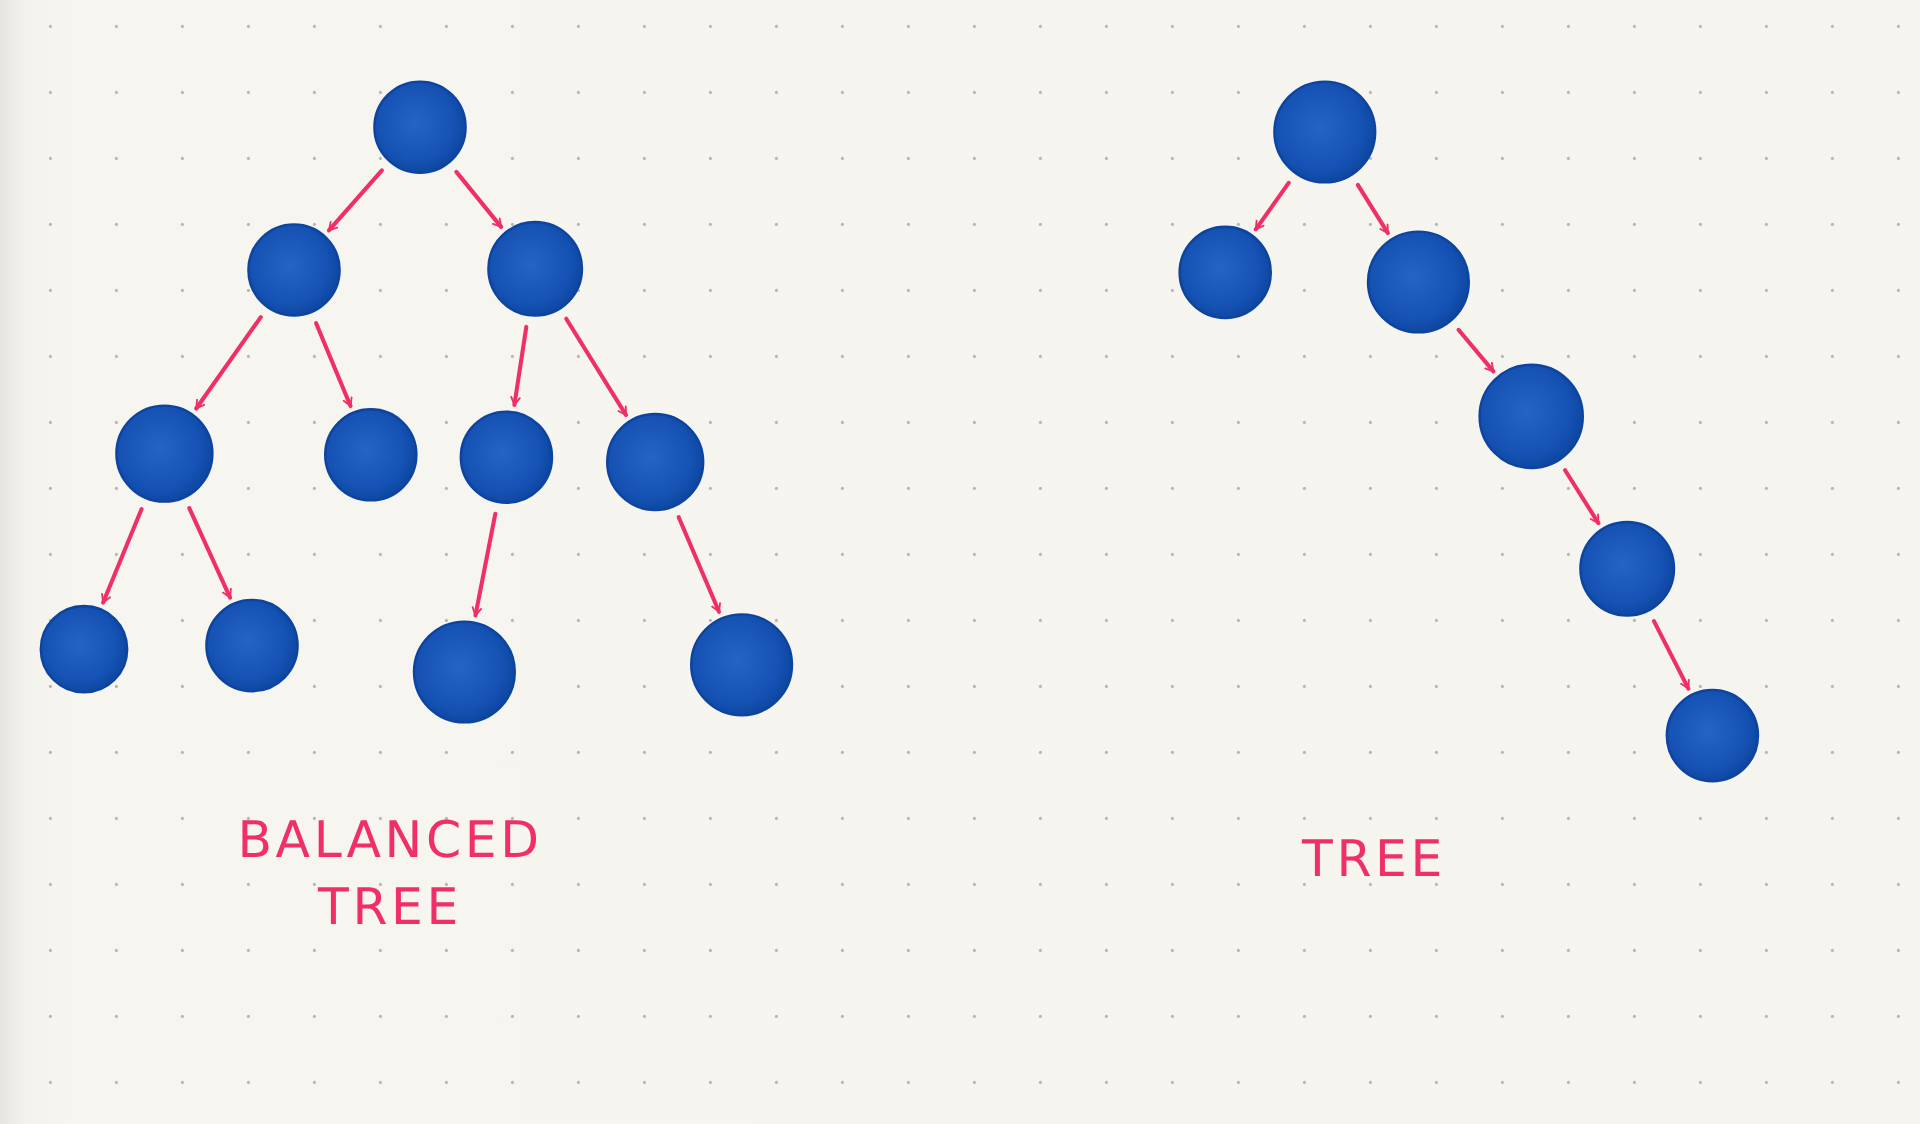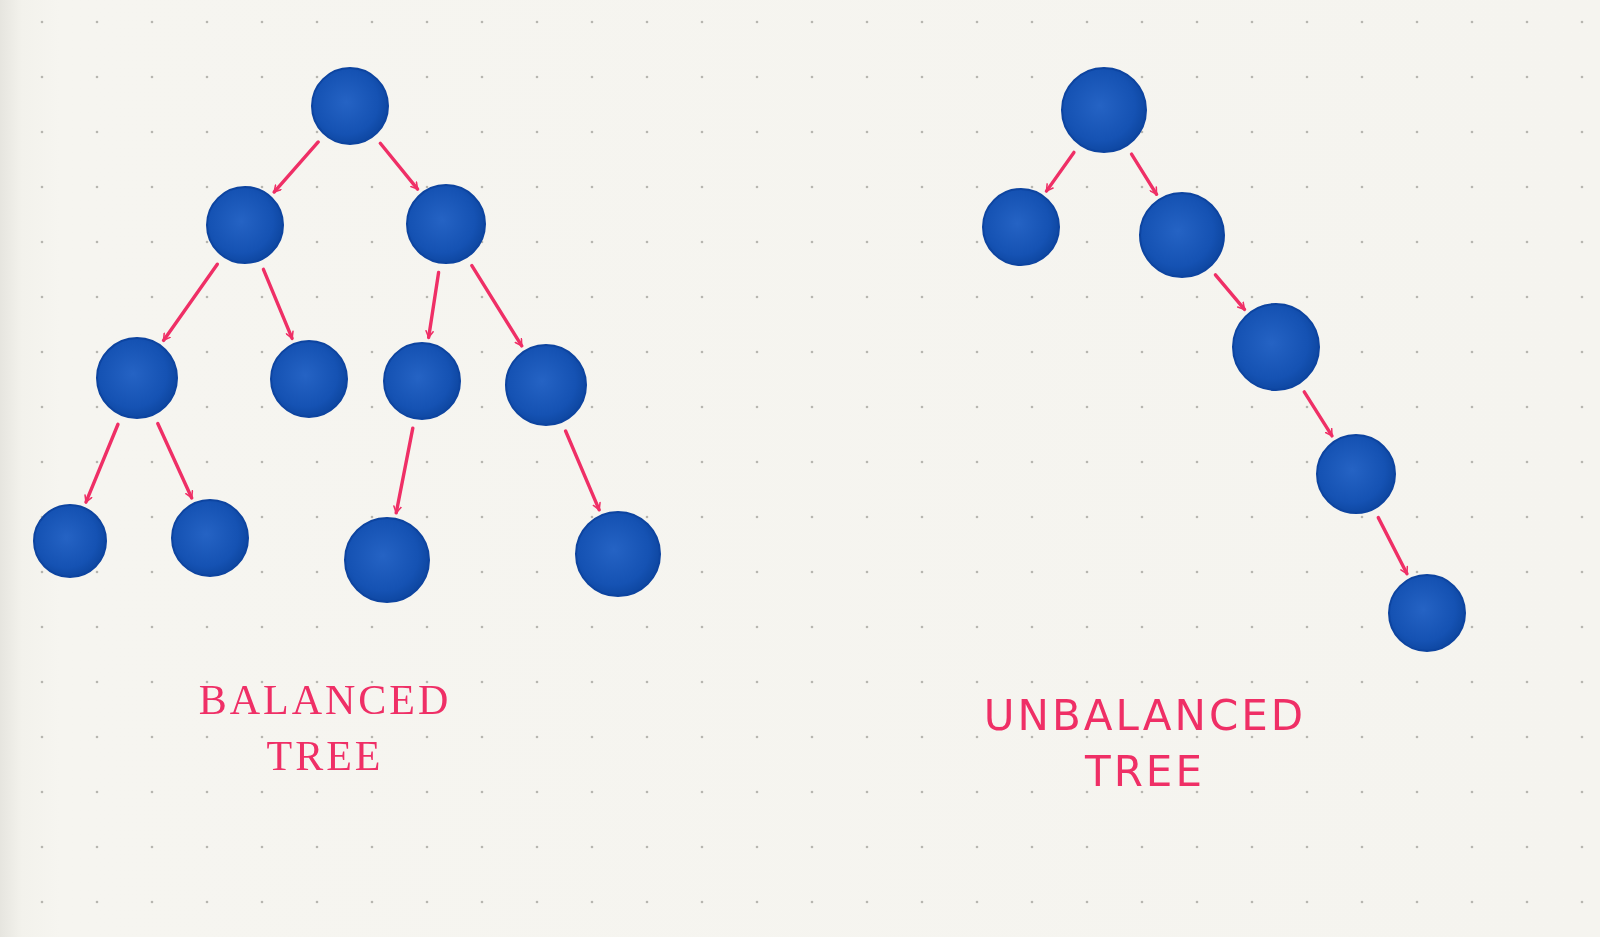--- a/index.html
+++ b/index.html
@@ -553,21 +553,20 @@
         <line x1="1378.289378510508" y1="517.63695229522" x2="1406.9850478681153" y2="573.8157979389862" stroke="#ef2f66" stroke-width="3.4" stroke-linecap="round" marker-end="url(#arrowhead)"></line>
         <circle cx="1104" cy="110" r="42" fill="url(#inkfill)" stroke="#0d44a0" stroke-width="2"></circle>
         <circle cx="1021" cy="227" r="38" fill="url(#inkfill)" stroke="#0d44a0" stroke-width="2"></circle>
         <circle cx="1182" cy="235" r="42" fill="url(#inkfill)" stroke="#0d44a0" stroke-width="2"></circle>
         <circle cx="1276" cy="347" r="43" fill="url(#inkfill)" stroke="#0d44a0" stroke-width="2"></circle>
         <circle cx="1356" cy="474" r="39" fill="url(#inkfill)" stroke="#0d44a0" stroke-width="2"></circle>
         <circle cx="1427" cy="613" r="38" fill="url(#inkfill)" stroke="#0d44a0" stroke-width="2"></circle>
       </g>
   </svg>
 
-  <div class="label" style="left:170px; top:672px; width:310px;font-family:Liberation Serif, serif;">
+  <div class="label" style="left:170px; top:672px; width:310px;">
     <span>BALANCED</span>
     <span>TREE</span>
   </div>
   <div class="label" style="left:935px; top:688px; width:420px;">
-    <span>UNBALANCED</span>
     <span>TREE</span>
   </div>
 </div>
 
 </body></html>

